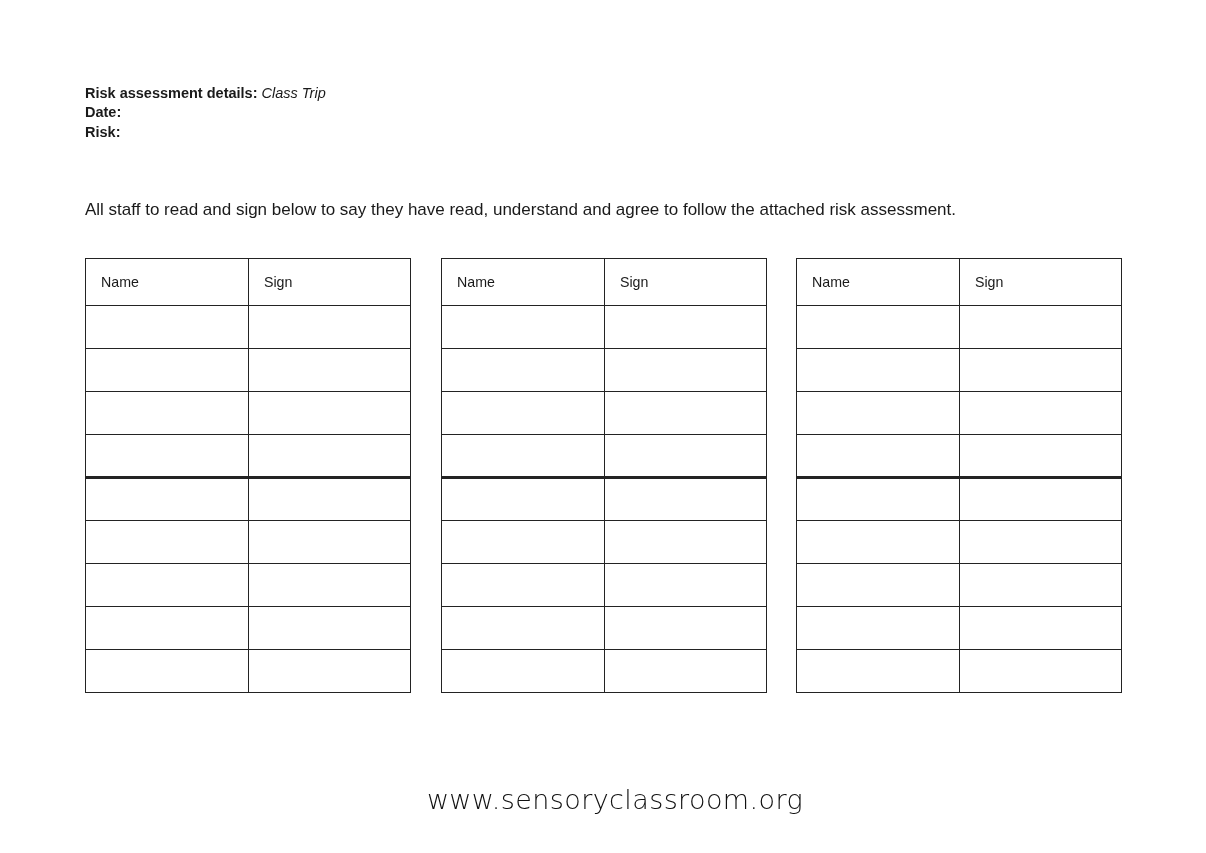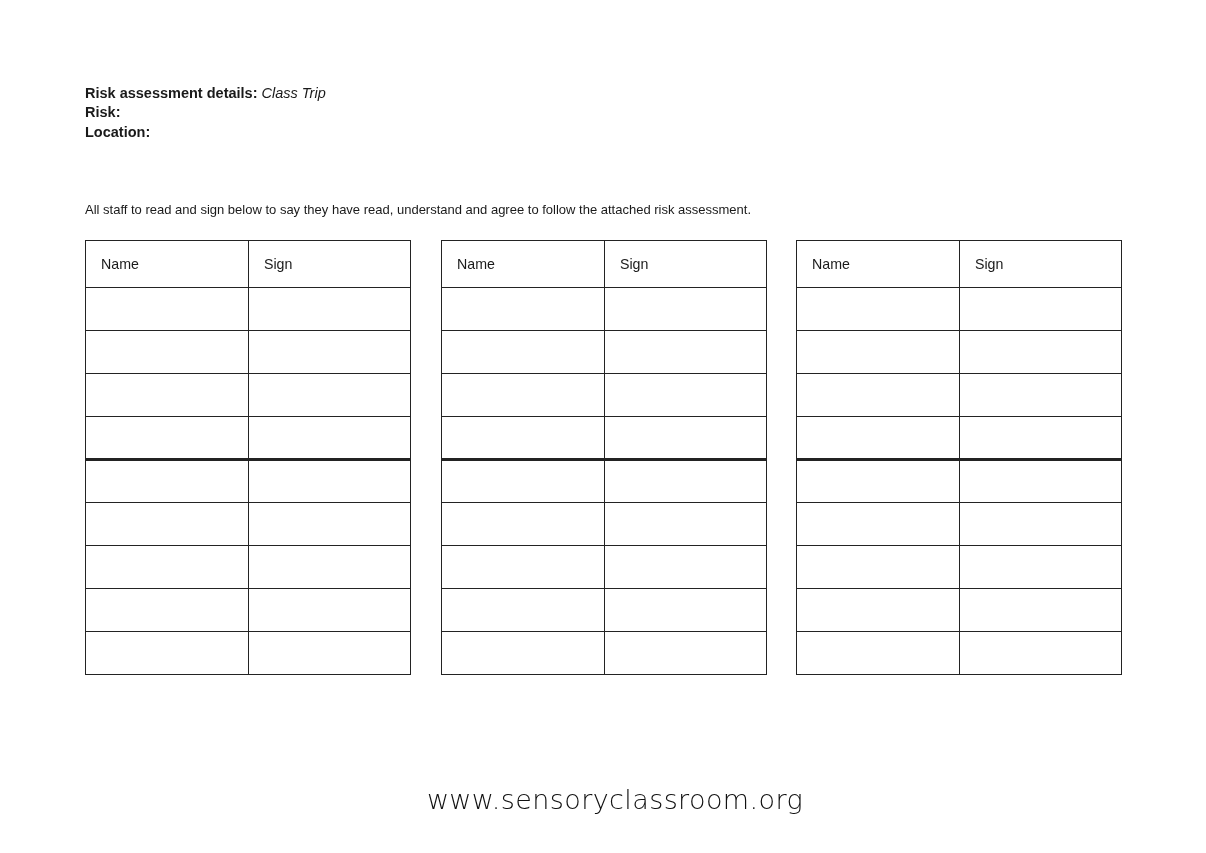--- a/index.html
+++ b/index.html
@@ -39,31 +39,31 @@
   .details .val {
     font-weight: normal;
     font-style: italic;
   }
 
   
   .instruction {
     position: absolute;
     left: 85px;
     top: 201px;
-    font-size: 13px;
+    font-size: 17px;
     line-height: 18px;
     white-space: nowrap;
     color: #1a1a1a;
   }
 
   
   .tables {
     position: absolute;
     left: 0;
-    top: 240px;
+    top: 258px;
     width: 1206px;
     height: 456px;
   }
   .sheet {
     position: absolute;
     top: 0;
     width: 325px;
     border-collapse: collapse;
     table-layout: fixed;
   }
@@ -110,25 +110,25 @@
 <body>
 
 <div class="page">
 
   <div class="details">
     <div class="line">
       <span class="lbl">Risk assessment details:</span>
       <span class="val">Class Trip</span>
     </div>
     <div class="line">
-      <span class="lbl">Risk:</span>
+      <span class="lbl">Date:</span>
       <span class="val"></span>
     </div>
     <div class="line">
-      <span class="lbl">Location:</span>
+      <span class="lbl">Risk:</span>
       <span class="val"></span>
     </div>
   </div>
 
   <div class="instruction">All staff to read and sign below to say they have read, understand and agree to follow the attached risk assessment.</div>
 
   <div class="tables">
 
     <table class="sheet t0">
       <tbody>

